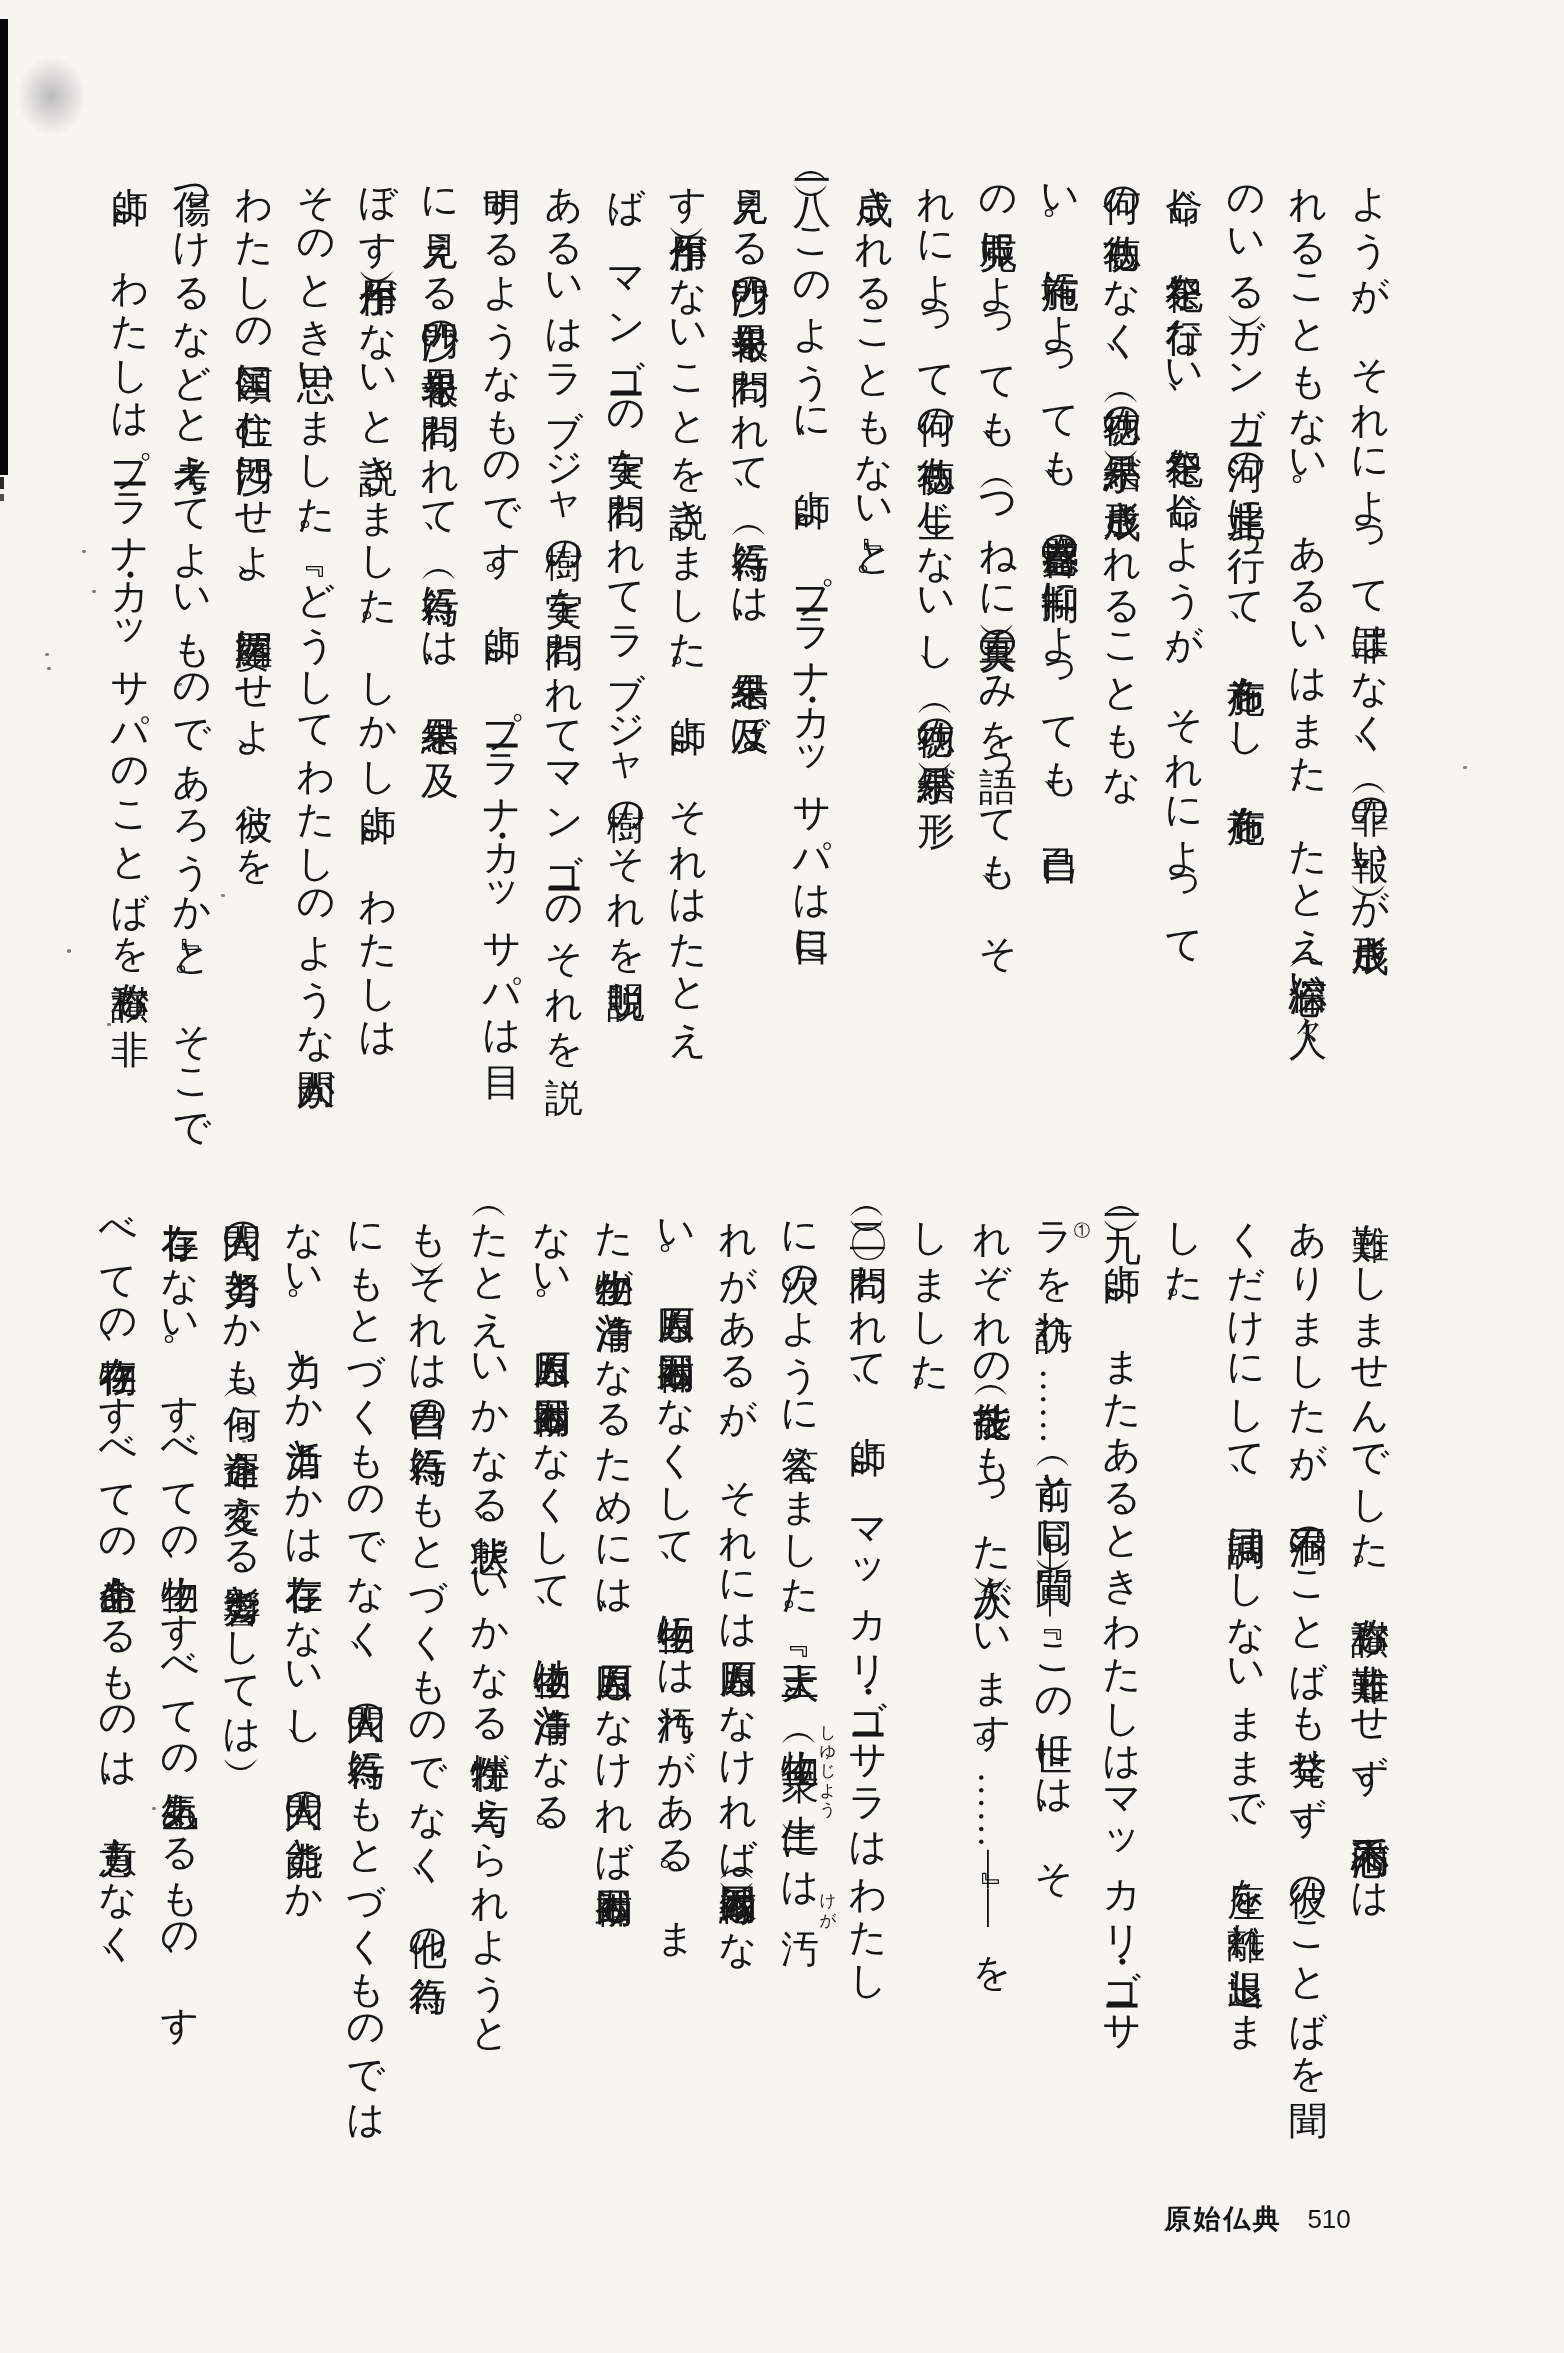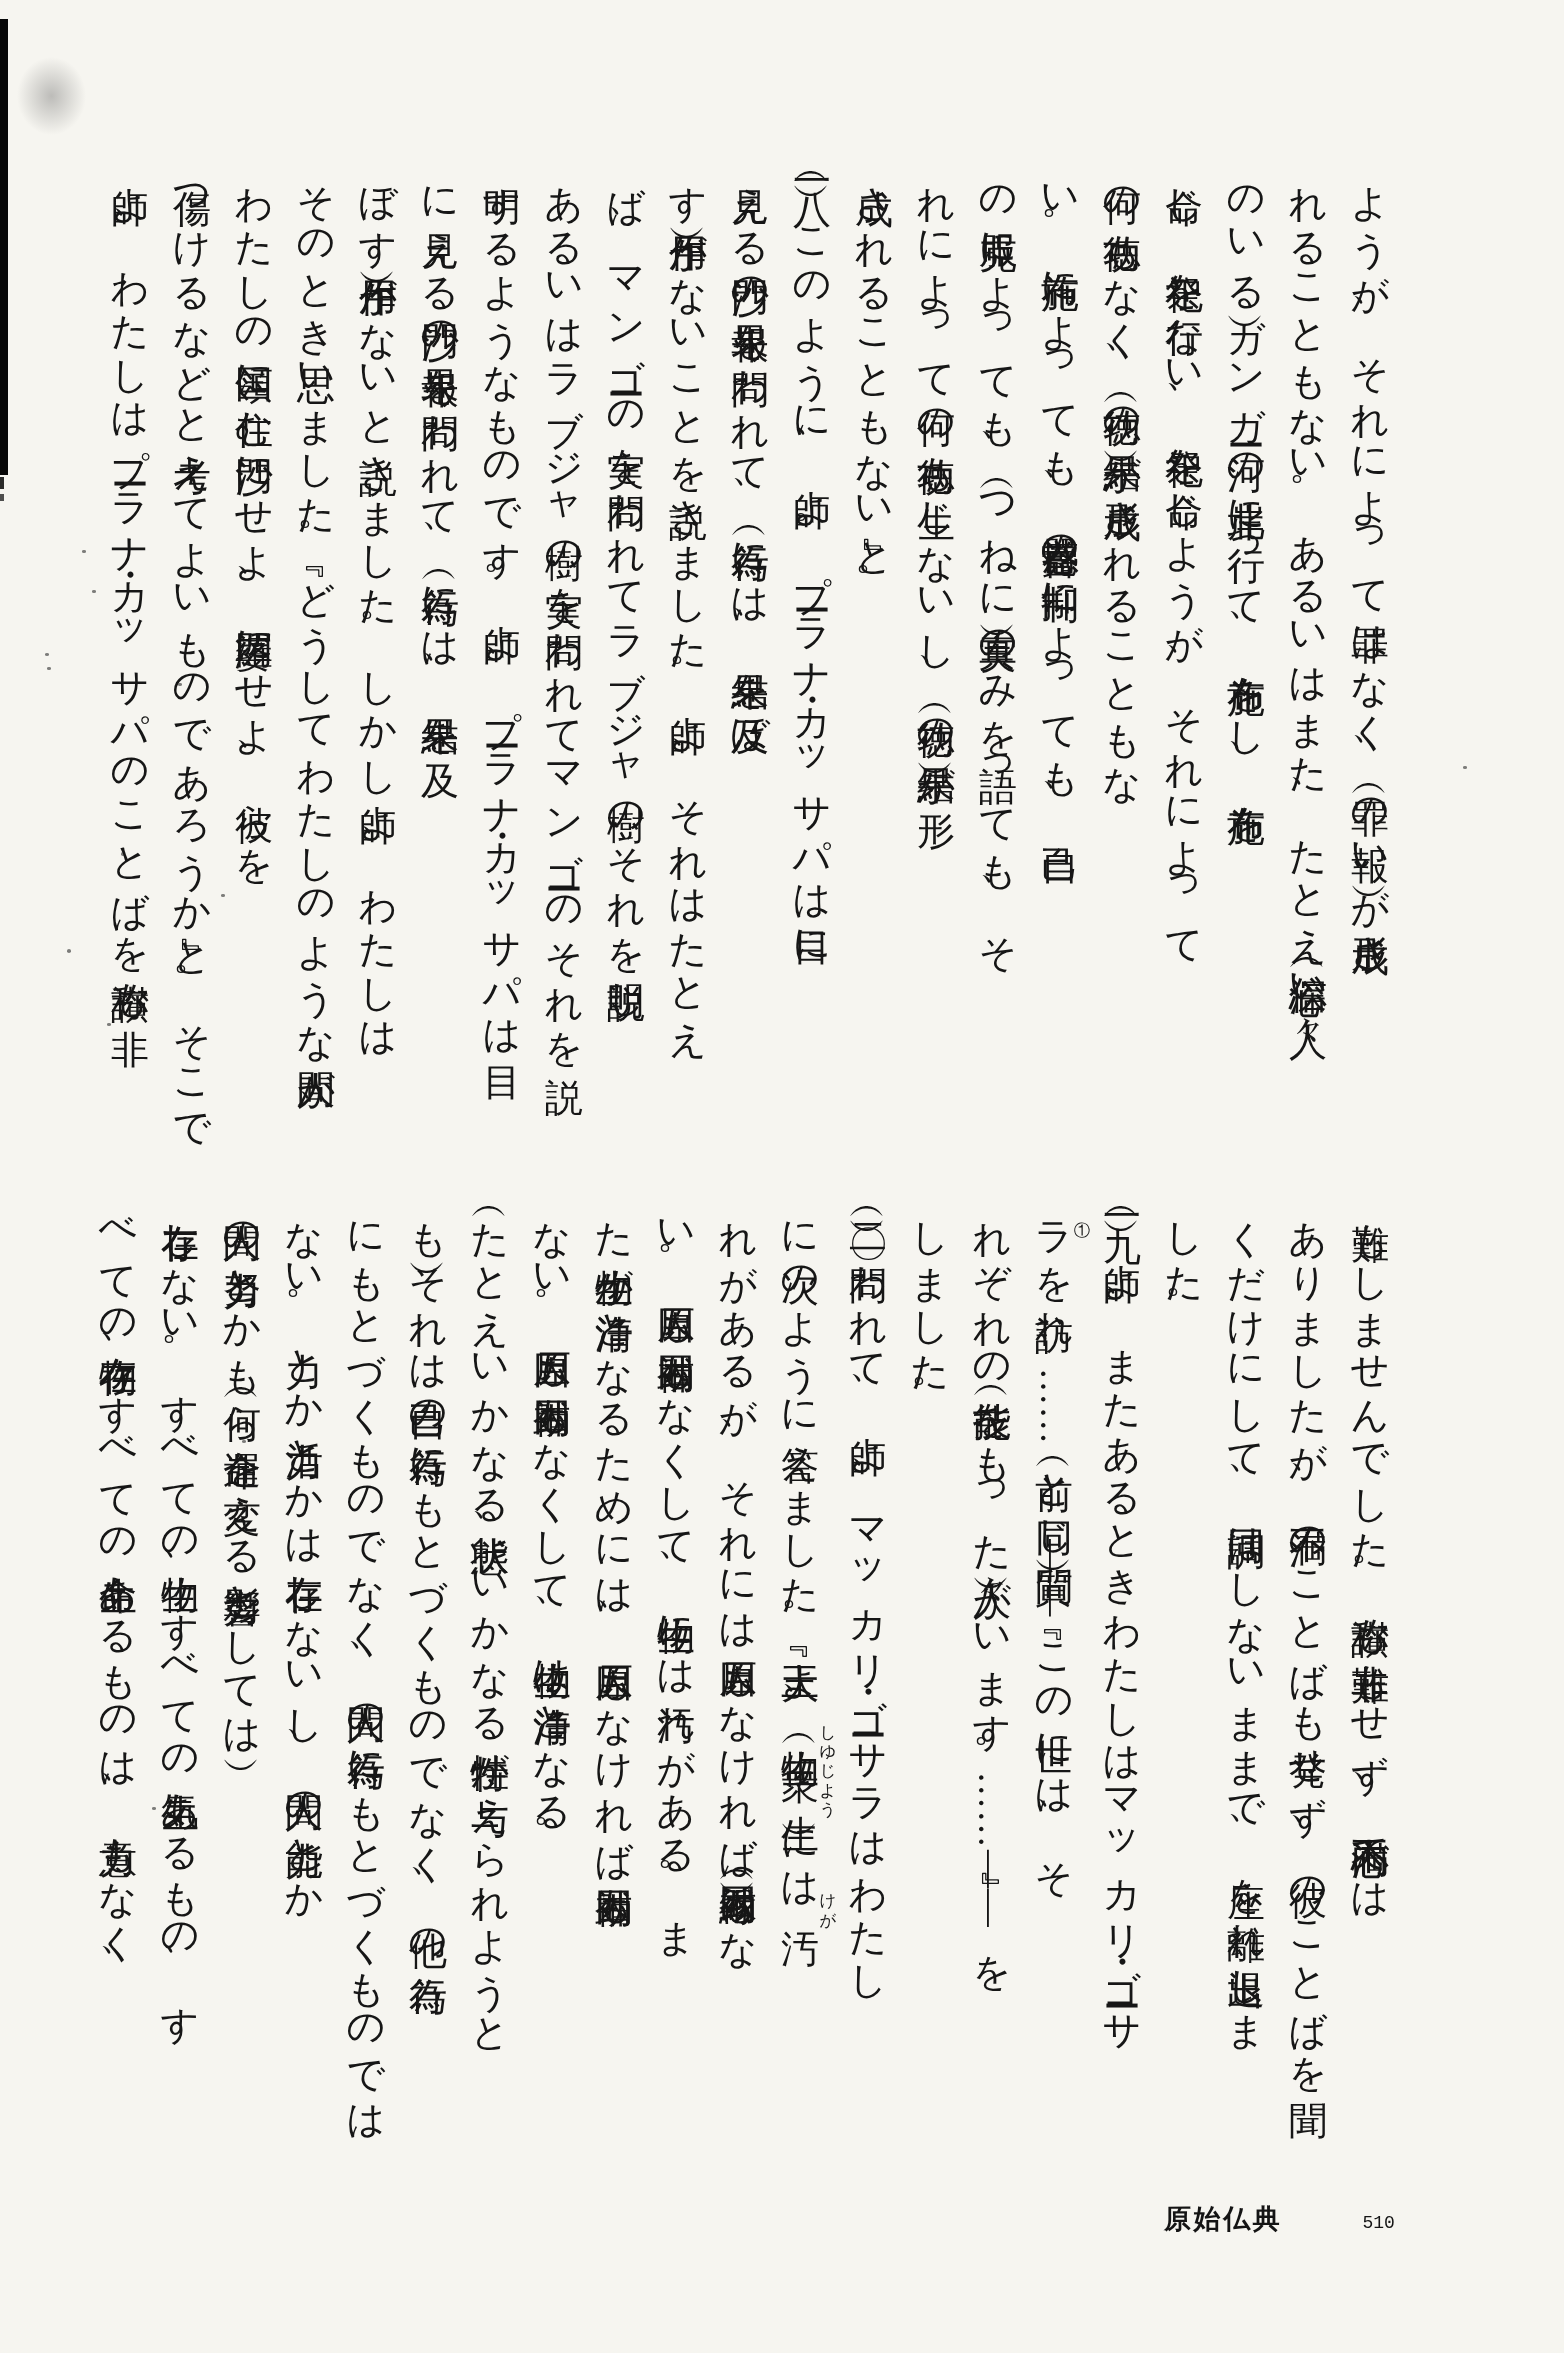--- a/index.html
+++ b/index.html
@@ -27,24 +27,24 @@
   .vline{height:100%;overflow:visible;white-space:nowrap;}
   ruby rt{
     font-size:16.4px;
     letter-spacing:0;
     font-family:"Liberation Serif","DejaVu Serif",serif;
   }
   
   .footer{
     position:absolute;
     top:2201px;left:1164px;
-    display:flex;align-items:baseline;gap:80px;
+    display:flex;align-items:baseline;gap:25px;
   }
   .running-title{font-size:27px;letter-spacing:2.6px;font-weight:bold;}
-  .page-number{font-size:18px;font-family:Liberation Mono, monospace;}
+  .page-number{font-size:26px;font-family:Liberation Sans, sans-serif;}
   
   .bind-bar{position:absolute;left:0;top:19px;width:7.8px;height:456px;background:#070707;}
   .bind-bar-2{position:absolute;left:0;top:477px;width:4.3px;height:12px;background:#070707;opacity:.85;}
   .bind-bar-3{position:absolute;left:0;top:494px;width:3.5px;height:7px;background:#070707;opacity:.7;}
   .smudge{
     position:absolute;left:17.3px;top:57px;width:69px;height:78px;
     background:radial-gradient(closest-side,rgba(95,95,95,.38),rgba(120,120,120,0));
   }
   .speck{position:absolute;background:#3a3a3a;border-radius:50%;opacity:.65;}
   .s1{left:82px;top:550px;width:3.5px;height:2.6px;}

